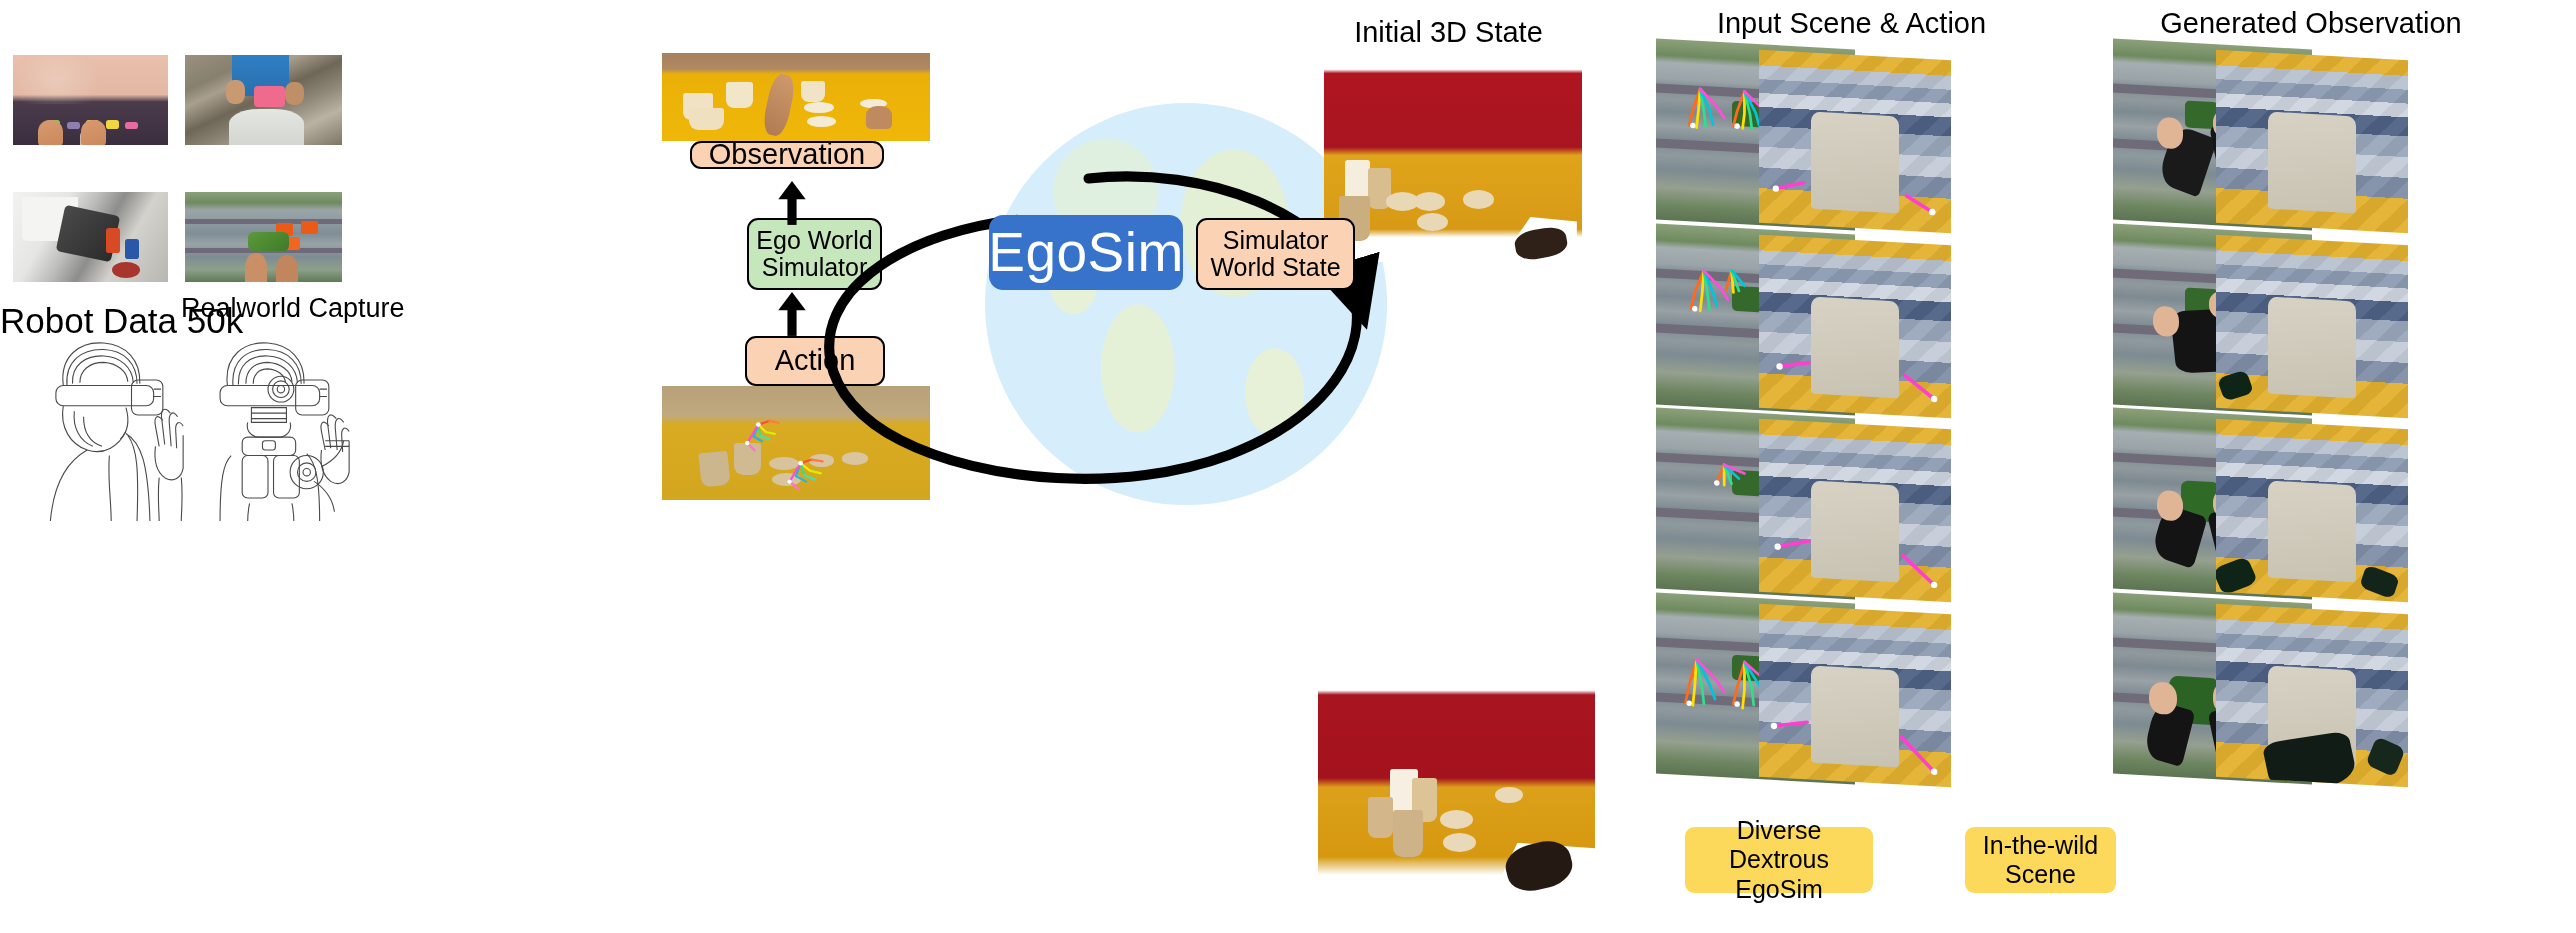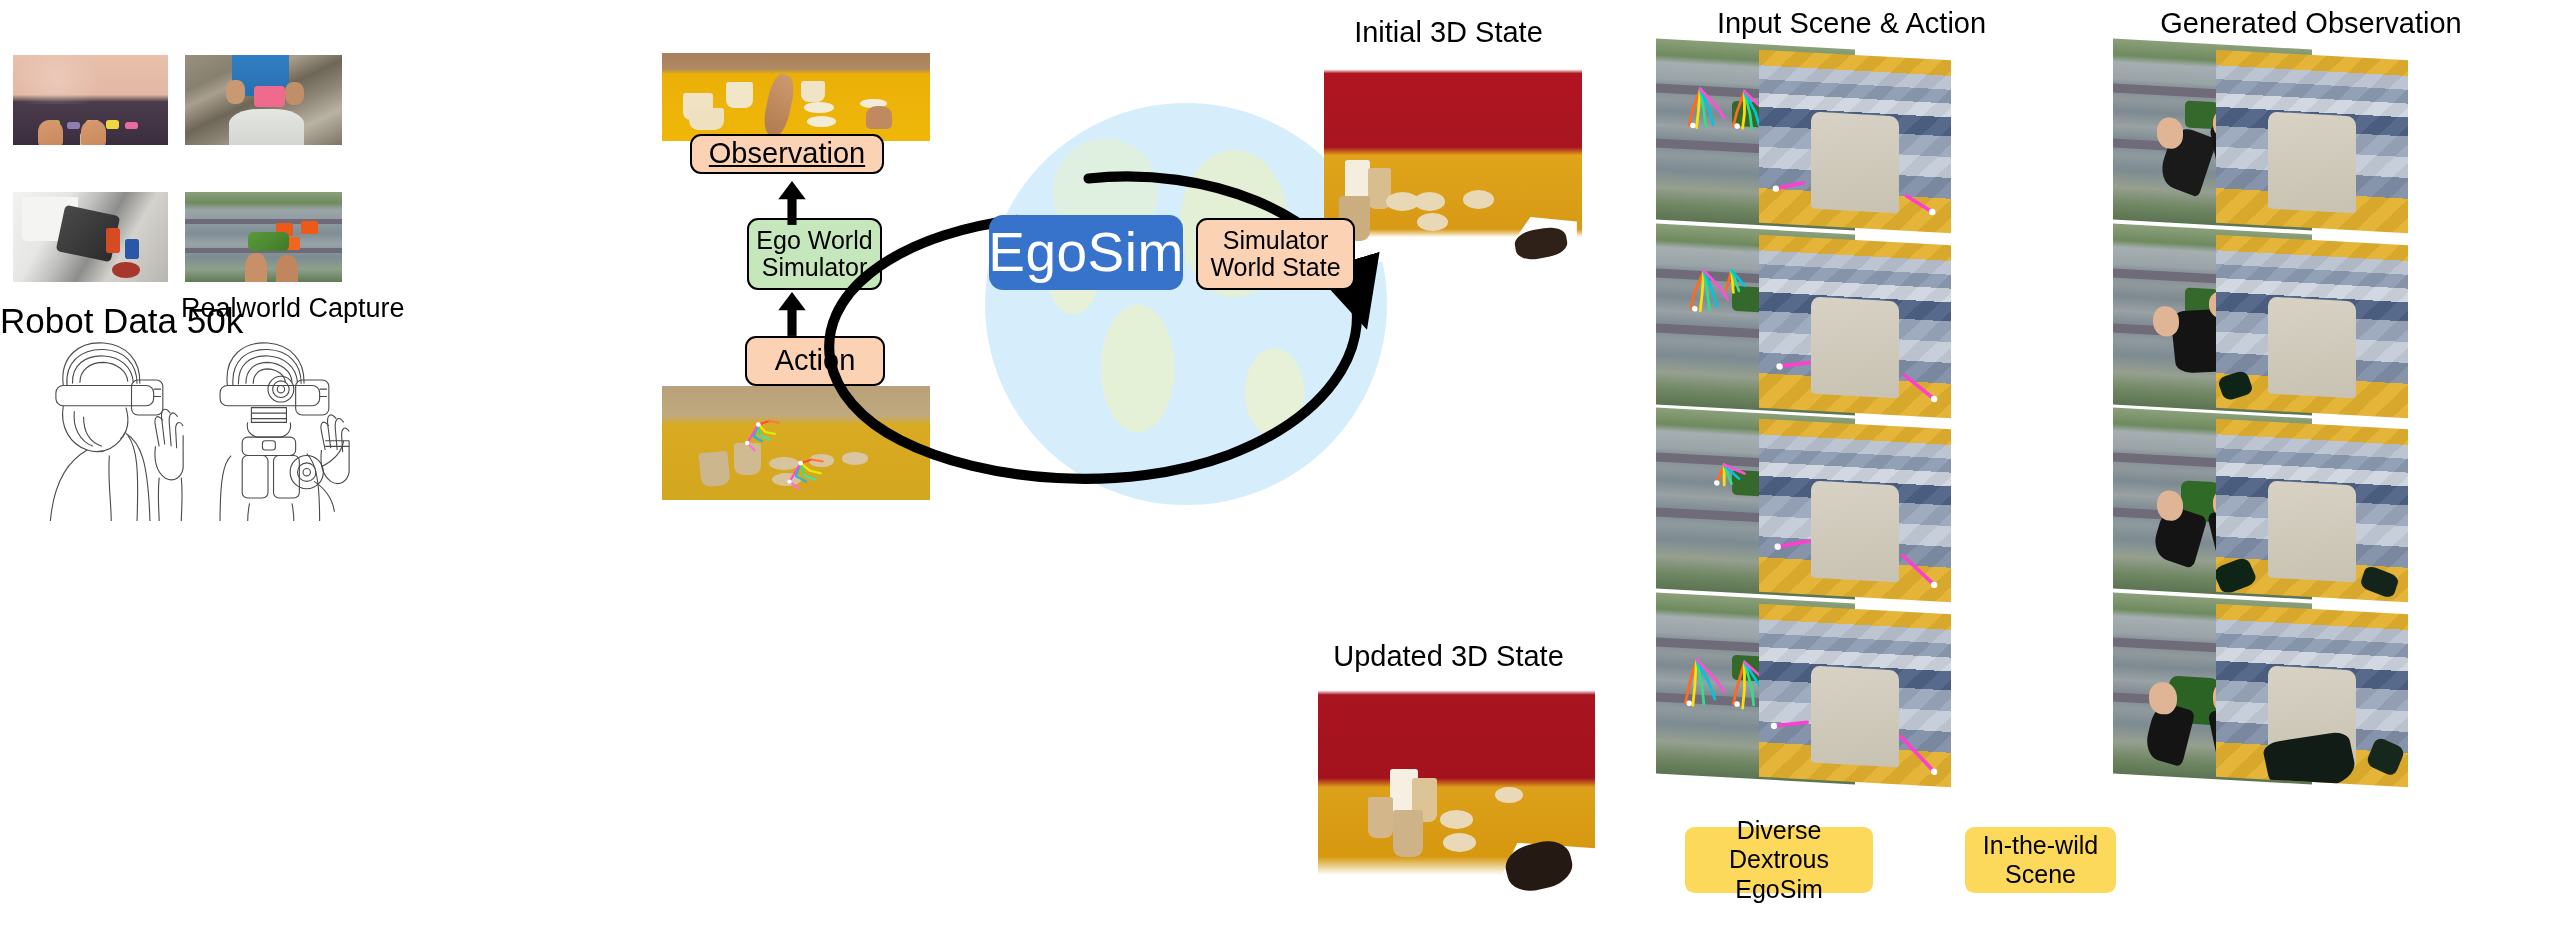--- a/index.html
+++ b/index.html
@@ -266,21 +266,21 @@
     <div style="position:absolute;left:24%;top:33%;width:10%;height:30%;background:#f2e6c9;border-radius:2.8px 2.8px 7.4px 7.4px;"></div>
     <div style="position:absolute;left:10%;top:62%;width:13%;height:26%;background:#efe0bf;border-radius:2.8px 2.8px 9.2px 9.2px;"></div>
     <div style="position:absolute;left:52%;top:32%;width:9%;height:24%;background:#f1e4c6;border-radius:2.8px 2.8px 7.4px 7.4px;"></div>
     <div style="position:absolute;left:53%;top:56%;width:11%;height:12%;background:#f4ebd5;border-radius:50%;"></div>
     <div style="position:absolute;left:54%;top:72%;width:11%;height:12%;background:#f4ebd5;border-radius:50%;"></div>
     <div style="position:absolute;left:74%;top:52%;width:10%;height:11%;background:#f4ecd8;border-radius:50%;"></div>
     <div style="position:absolute;left:39%;top:24%;width:9%;height:70%;background:linear-gradient(200deg,#cf9a6e,#b07a50);transform:rotate(12deg);border-radius:40%;"></div>
     <div style="position:absolute;left:76%;top:60%;width:10%;height:26%;background:#c08a60;border-radius:40% 40% 20% 20%;"></div>
   </div>
 
-  <div class="nodebox node-orange" style="left:690px;top:134px;width:194px;height:40px;font-size:29px;text-decoration:underline;">
+  <div class="nodebox node-orange" style="left:690px;top:141px;width:194px;height:28px;font-size:29px;">
     <span>Observation</span>
   </div>
 
   <svg class="arrow-up" style="left:771px;top:181px;width:42px;height:44px;" viewBox="0 0 46 48">
     <path d="M23 48 V14" stroke="#000" stroke-width="10" fill="none"></path>
     <path d="M23 0 L38 20 L8 20 Z" fill="#000"></path>
   </svg>
 
   <div class="nodebox node-green" style="left:747px;top:218px;width:135px;height:72px;font-size:25px;flex-direction:column;">
     <span>Ego World</span>
@@ -366,21 +366,20 @@
     <div style="position:absolute;left:17%;top:54%;width:9%;height:20%;background:#d8bd8f;border-radius:2.8px 2.8px 7.4px 7.4px;"></div>
     <div style="position:absolute;left:6%;top:68%;width:12%;height:22%;background:#cbae80;border-radius:2.8px 2.8px 9.2px 9.2px;"></div>
     <div style="position:absolute;left:24%;top:66%;width:13%;height:9%;background:#e8d8b6;border-radius:50%;"></div>
     <div style="position:absolute;left:35%;top:66%;width:12%;height:9%;background:#e8d8b6;border-radius:50%;"></div>
     <div style="position:absolute;left:36%;top:76%;width:12%;height:9%;background:#e8d8b6;border-radius:50%;"></div>
     <div style="position:absolute;left:54%;top:65%;width:12%;height:9%;background:#e8d8b6;border-radius:50%;"></div>
     <div style="position:absolute;right:2%;bottom:0%;width:30%;height:22%;background:#fff;clip-path:polygon(40% 0,100% 10%,100% 100%,0 100%);"></div>
     <div style="position:absolute;right:6%;bottom:2%;width:20%;height:14%;background:#2f2118;border-radius:40%;transform:rotate(-10deg);"></div>
   </div>
 
-  <div class="cap" style="left:1301px;top:640px;width:295px;font-size:29px;">Updated 3D State</div>
 
   <div class="photo" style="left:1318px;top:681px;width:277px;height:231px;background:
         linear-gradient(180deg,#ffffff 0%,#ffffff 4%,#a81521 6%,#a4121d 42%,#dda01a 46%,#d5980f 76%,#ffffff 84%),
         linear-gradient(94deg,#ffffff 0%,#a81521 5%,#9f121c 40%,#c4a37c 47%,#cfb28b 70%,#ffffff 78%);">
     <div style="position:absolute;left:26%;top:38%;width:10%;height:20%;background:#f7f0e2;border-radius:2.8px 2.8px 7.4px 7.4px;"></div>
     <div style="position:absolute;left:34%;top:42%;width:9%;height:19%;background:#ddc496;border-radius:2.8px 2.8px 7.4px 7.4px;"></div>
     <div style="position:absolute;left:18%;top:50%;width:9%;height:18%;background:#d3b78a;border-radius:2.8px 2.8px 7.4px 7.4px;"></div>
     <div style="position:absolute;left:27%;top:56%;width:11%;height:20%;background:#cfb388;border-radius:2.8px 2.8px 9.2px 9.2px;"></div>
     <div style="position:absolute;left:44%;top:56%;width:12%;height:8%;background:#ead9b9;border-radius:50%;"></div>
     <div style="position:absolute;left:45%;top:66%;width:12%;height:8%;background:#ead9b9;border-radius:50%;"></div>

